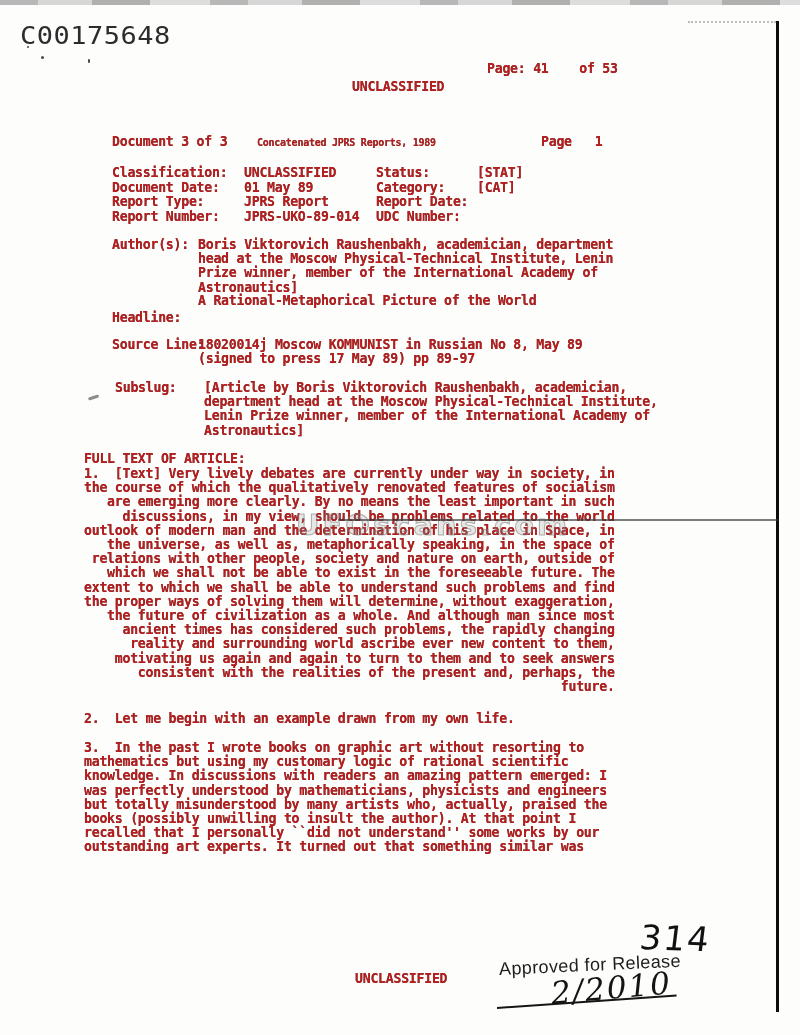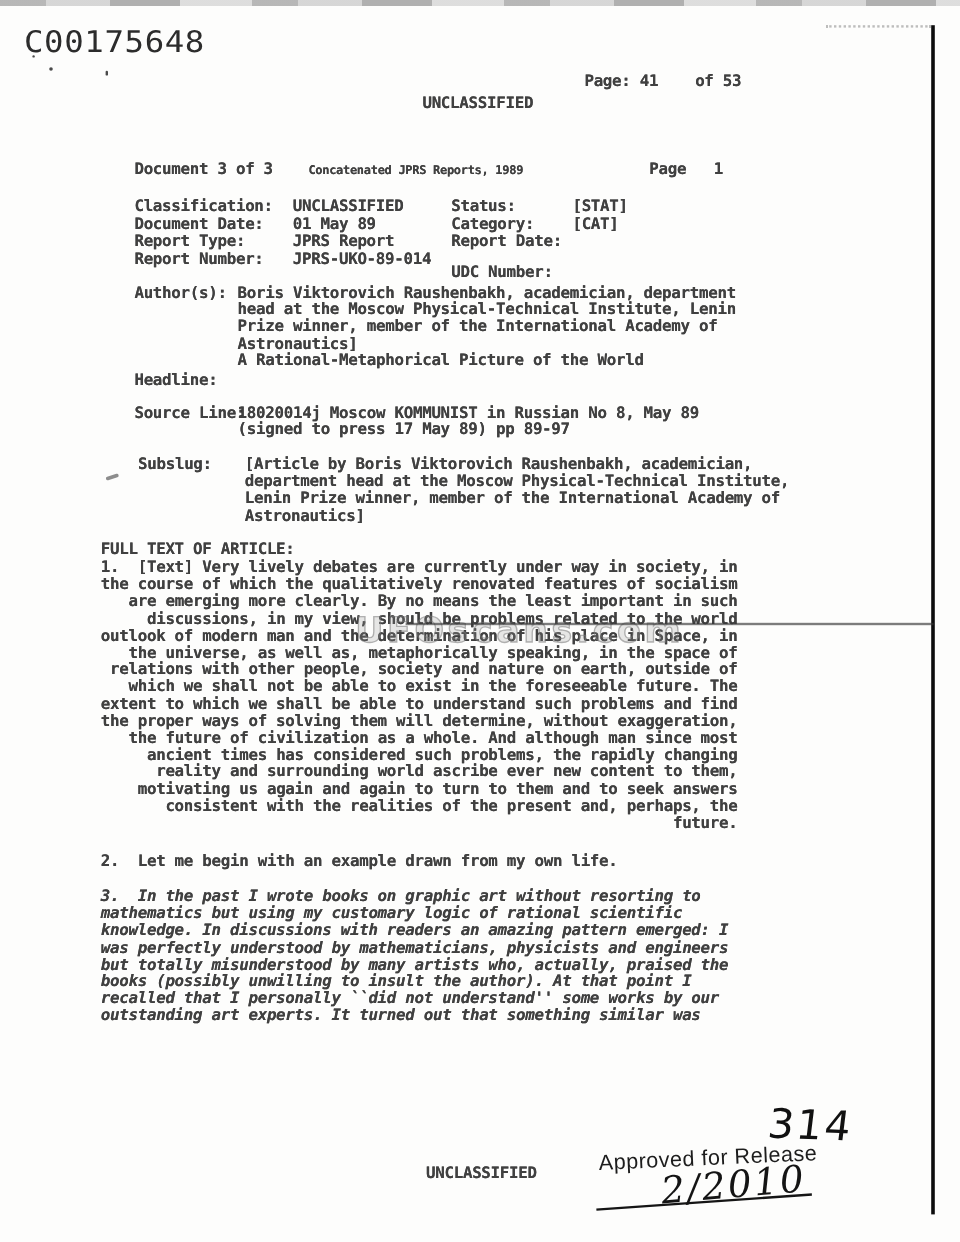--- a/index.html
+++ b/index.html
@@ -12,21 +12,21 @@
     font-family: "DejaVu Sans Mono", "Liberation Mono", monospace;
   }
   
   .typed {
     position: absolute;
     font-family: "DejaVu Sans Mono", "Liberation Mono", monospace;
     font-weight: 700;
     font-size: 13.2px;
     line-height: 14.2px;
     letter-spacing: -0.25px;
-    color: #404040;
+    color: #b91c1c;
     white-space: pre;
     text-shadow: 0 0 0.4px rgba(20,20,20,0.7);
   }
   .stamp-id {
     position: absolute;
     left: 20px; top: 21px;
     font-family: "DejaVu Sans Mono", "Liberation Mono", monospace;
     font-weight: 400;
     font-size: 27px;
     letter-spacing: 0.5px;
@@ -133,21 +133,21 @@
     <div class="typed" style="left:376px; top:180.6px;">Category:</div>
     <div class="typed" style="left:477px; top:180.6px;">[CAT]</div>
 
     <div class="typed" style="left:112px; top:195.2px;">Report Type:</div>
     <div class="typed" style="left:244px; top:195.2px;">JPRS Report</div>
     <div class="typed" style="left:376px; top:195.2px;">Report Date:</div>
     <div class="typed" style="left:477px; top:195.2px;"></div>
 
     <div class="typed" style="left:112px; top:209.8px;">Report Number:</div>
     <div class="typed" style="left:244px; top:209.8px;">JPRS-UKO-89-014</div>
-    <div class="typed" style="left:376px; top:209.8px;margin-top:11px;">UDC Number:</div>
+    <div class="typed" style="left:376px; top:209.8px;">UDC Number:</div>
     <div class="typed" style="left:477px; top:209.8px;"></div>
   </div>
 
   <div class="typed" style="left:112px; top:238px;">Author(s):</div>
   <div class="typed" style="left:198px; top:238px;">Boris Viktorovich Raushenbakh, academician, department
 head at the Moscow Physical-Technical Institute, Lenin
 Prize winner, member of the International Academy of
 Astronautics]</div>
 
   <div class="typed" style="left:112px; top:311px;">Headline:</div>
@@ -175,21 +175,21 @@
 which we shall not be able to exist in the foreseeable future. The
 extent to which we shall be able to understand such problems and find
 the proper ways of solving them will determine, without exaggeration,
 the future of civilization as a whole. And although man since most
 ancient times has considered such problems, the rapidly changing
 reality and surrounding world ascribe ever new content to them,
 motivating us again and again to turn to them and to seek answers
 consistent with the realities of the present and, perhaps, the
 future.</div>
   <div class="typed" style="left:84px; top:712px;">2.  Let me begin with an example drawn from my own life.</div>
-  <div class="typed" style="left:84px; top:741px;font-style:italic;">3.  In the past I wrote books on graphic art without resorting to
+  <div class="typed" style="left:84px; top:741px;">3.  In the past I wrote books on graphic art without resorting to
 mathematics but using my customary logic of rational scientific
 knowledge. In discussions with readers an amazing pattern emerged: I
 was perfectly understood by mathematicians, physicists and engineers
 but totally misunderstood by many artists who, actually, praised the
 books (possibly unwilling to insult the author). At that point I
 recalled that I personally ``did not understand'' some works by our
 outstanding art experts. It turned out that something similar was</div>
 
   <div class="watermark">UFOscans.com</div>
   <div class="scan-line"></div>

